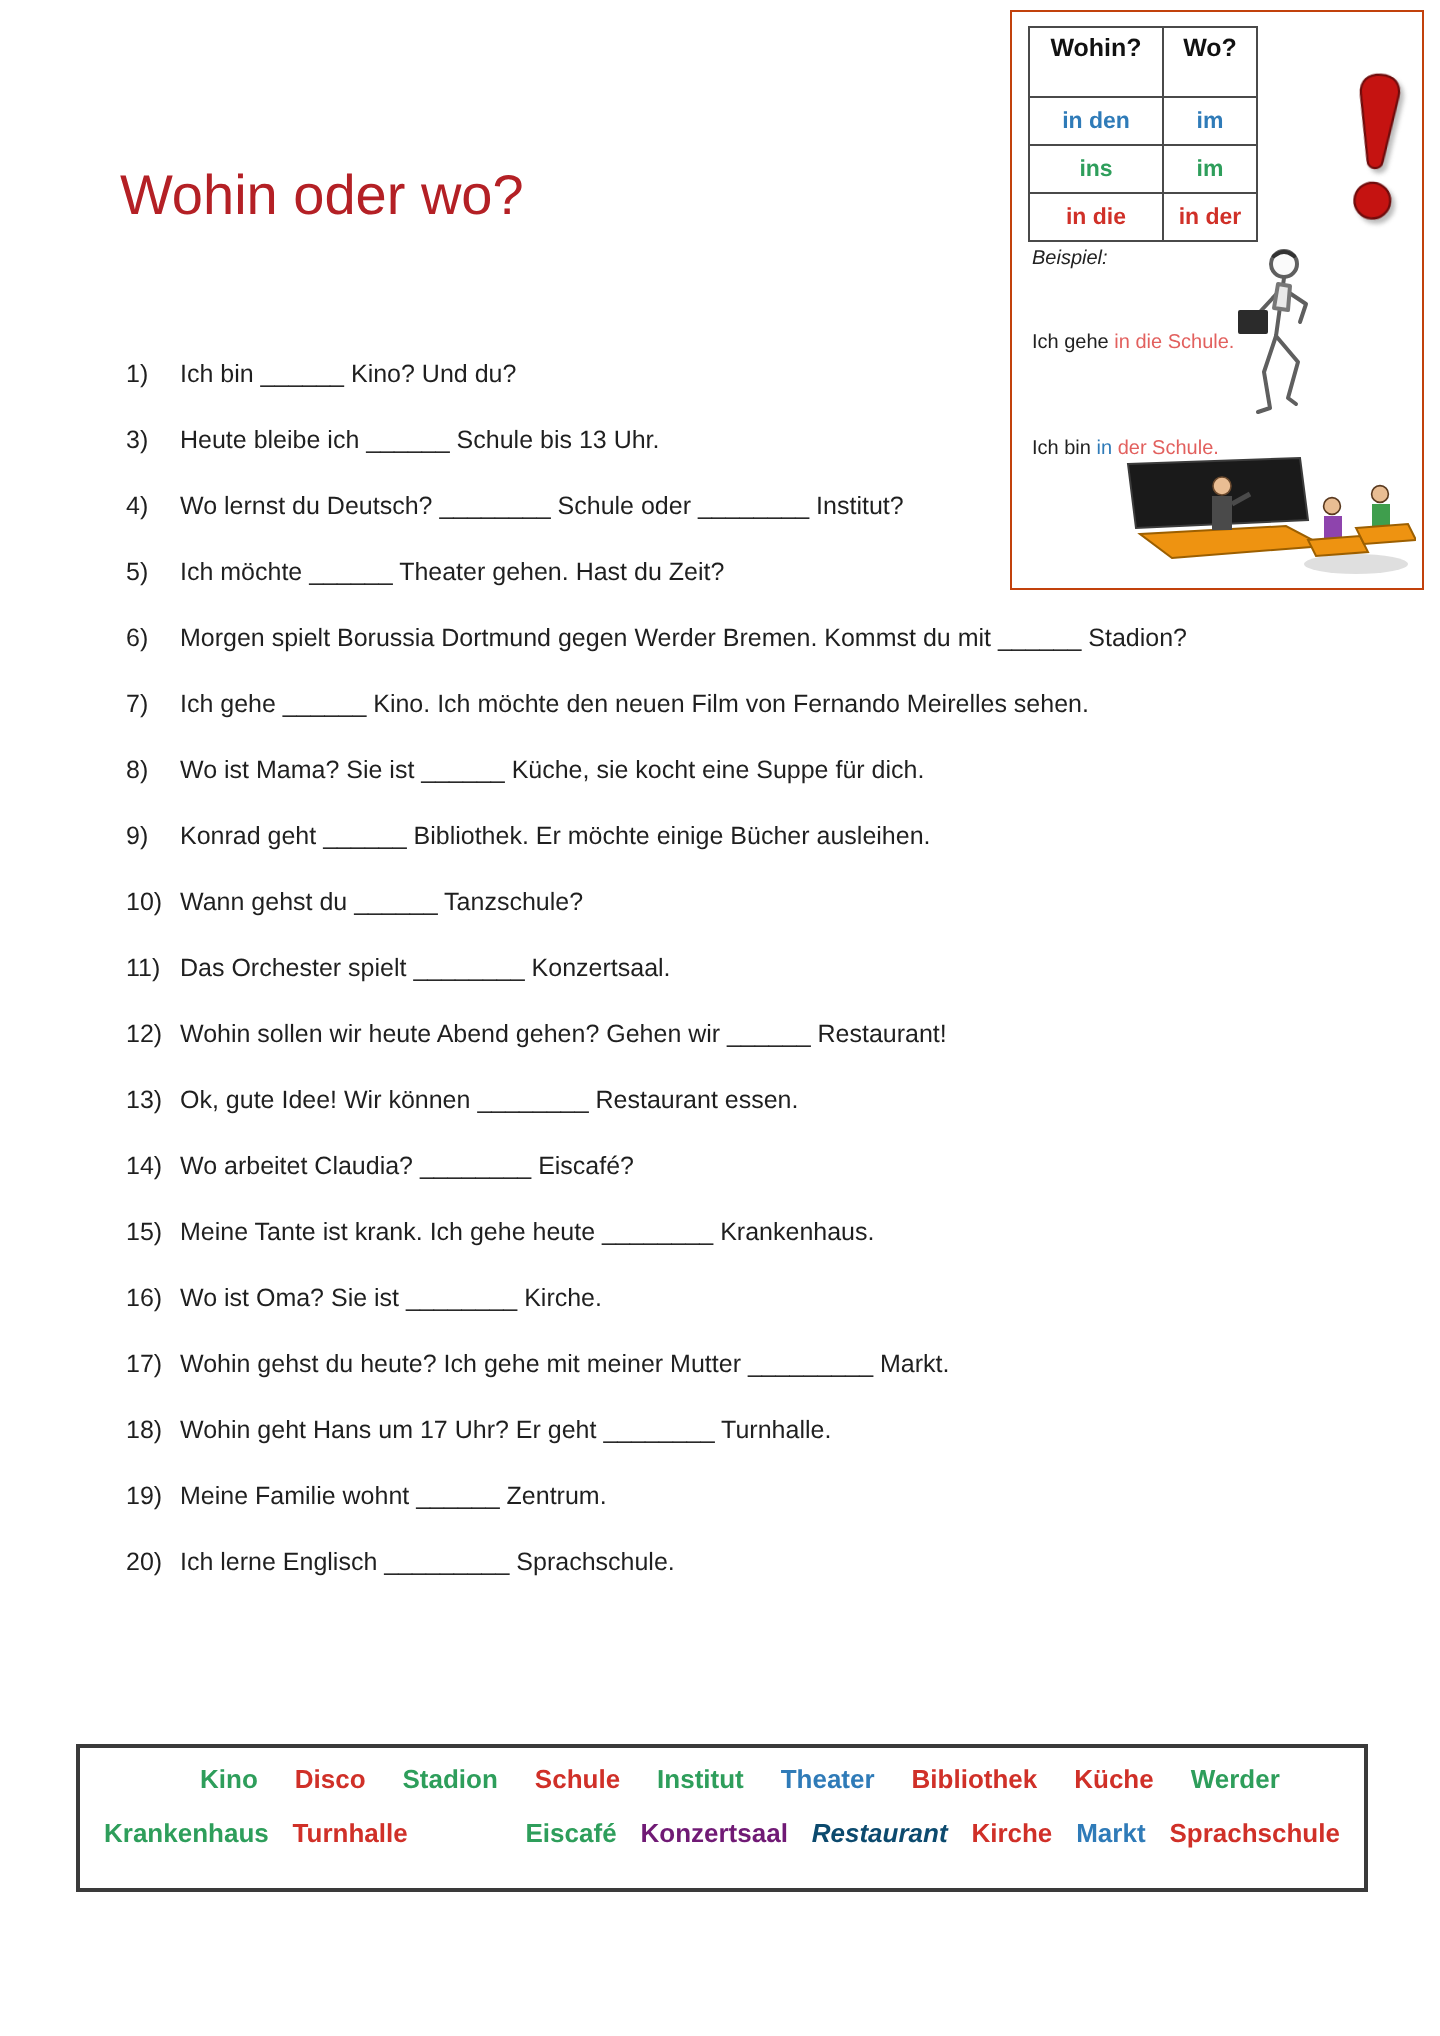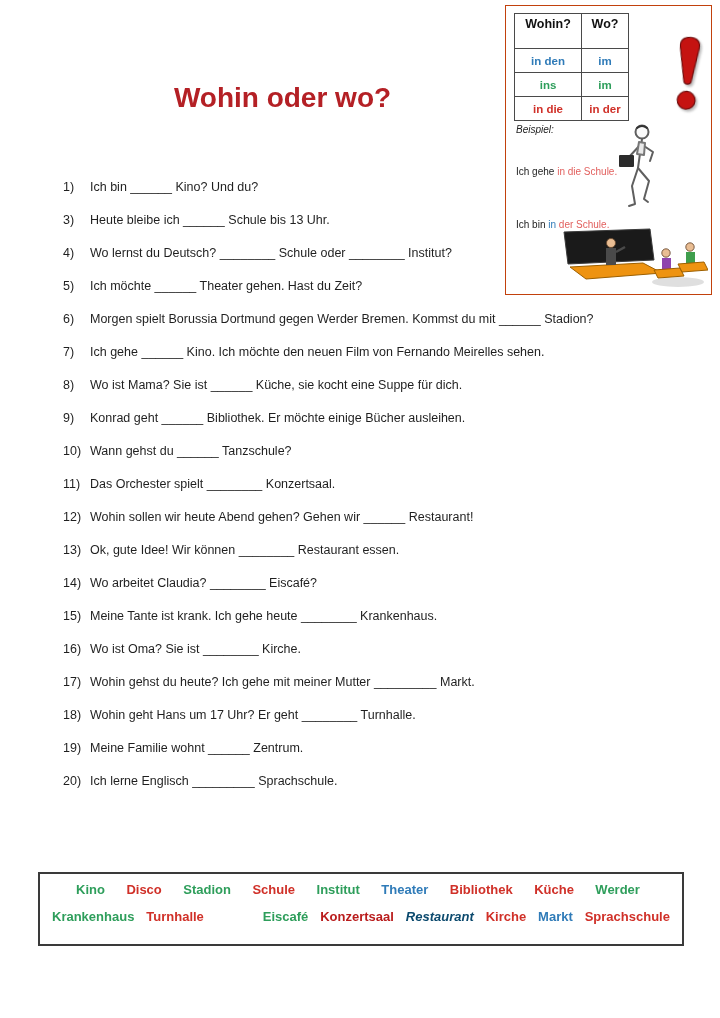--- a/index.html
+++ b/index.html
@@ -2,22 +2,22 @@
 <html><head>
 <meta charset="utf-8">
 <style>
   html,body { margin:0; padding:0; background:#fff; }
   .page {
     position:relative; width:720px; height:1018px; background:#ffffff;
     font-family:"Liberation Sans", sans-serif; color:#1f1f1f; overflow:hidden;
   }
   
   .title {
-    position:absolute; left:60px; top:82px; width:445px; text-align:center;
-    font-size:28px; font-weight:bold; color:#B42025;
+    position:absolute; left:60px; top:82px; width:445px; text-align:left;
+    font-size:28px; font-weight:normal; color:#B42025;
   }
   
   .info-box {
     position:absolute; left:505px; top:5px; width:205px; height:288px;
     border:1px solid #c2410c; background:#fff;
   }
   table.gtable {
     position:absolute; left:8px; top:7px; border-collapse:collapse;
     font-size:12px; font-weight:bold; text-align:center;
   }
@@ -35,21 +35,21 @@
   
   .questions { position:absolute; left:63px; top:179px; width:640px; }
   .q { height:33px; font-size:12.5px; line-height:16px; white-space:nowrap; }
   .qnum { display:inline-block; width:27px; }
   
   .word-bank {
     position:absolute; left:38px; top:872px; width:646px; height:74px;
     border:2px solid #3a3a3a; box-sizing:border-box; background:#fff;
   }
   .wb-row { display:flex; justify-content:space-between; font-size:13px; font-weight:bold; }
-  .wb-row1 { margin-top:8px; padding:0 42px 0 36px; }
+  .wb-row1 { margin-top:8px; padding:0 42px 0 36px;margin-left:24px; }
   .wb-row2 { margin-top:12px; padding:0 12px 0 12px; }
   
   .watermark { position:absolute; right:24px; top:1034px; font-size:14px; color:#ababab; }
 </style>
 </head>
 <body>
 
 <div class="page">
 
   <div class="title" style="color: rgb(180, 32, 37);">Wohin oder wo?</div>
@@ -146,21 +146,21 @@
       <span style="color: rgb(46, 158, 91);">Institut</span>
       <span style="color: rgb(47, 123, 184);">Theater</span>
       <span style="color: rgb(208, 48, 40);">Bibliothek</span>
       <span style="color: rgb(208, 48, 40);">Küche</span>
       <span style="color: rgb(46, 158, 91);">Werder</span>
     </div>
     <div class="wb-row wb-row2">
       <span style="color: rgb(46, 158, 91);">Krankenhaus</span>
       <span style="color: rgb(208, 48, 40);">Turnhalle</span>
       <span style="color: rgb(46, 158, 91); margin-left: 47px;">Eiscafé</span>
-      <span style="color: #b91c1c;">Konzertsaal</span>
+      <span style="color: #701a75;">Konzertsaal</span>
       <span style="color: #0c4a6e; font-style: italic;">Restaurant</span>
       <span style="color: rgb(208, 48, 40);">Kirche</span>
       <span style="color: rgb(47, 123, 184);">Markt</span>
       <span style="color: rgb(208, 48, 40);">Sprachschule</span>
     </div>
   </div>
 
   <div class="watermark">iSLCollective.com</div>
 
 </div>

